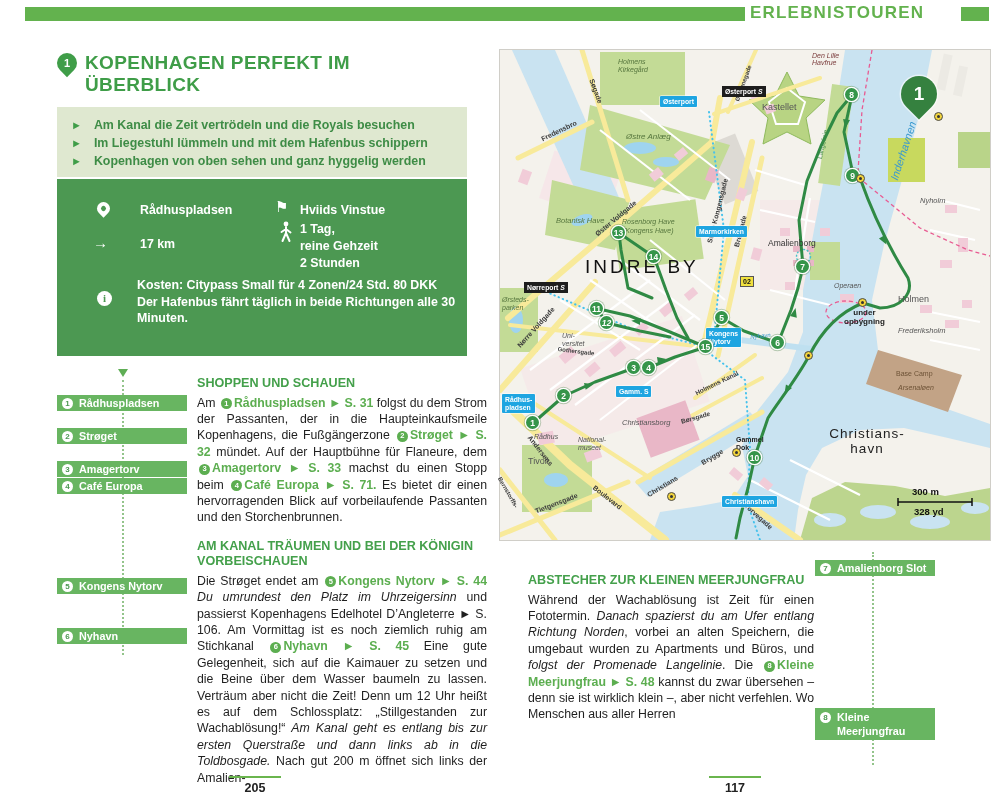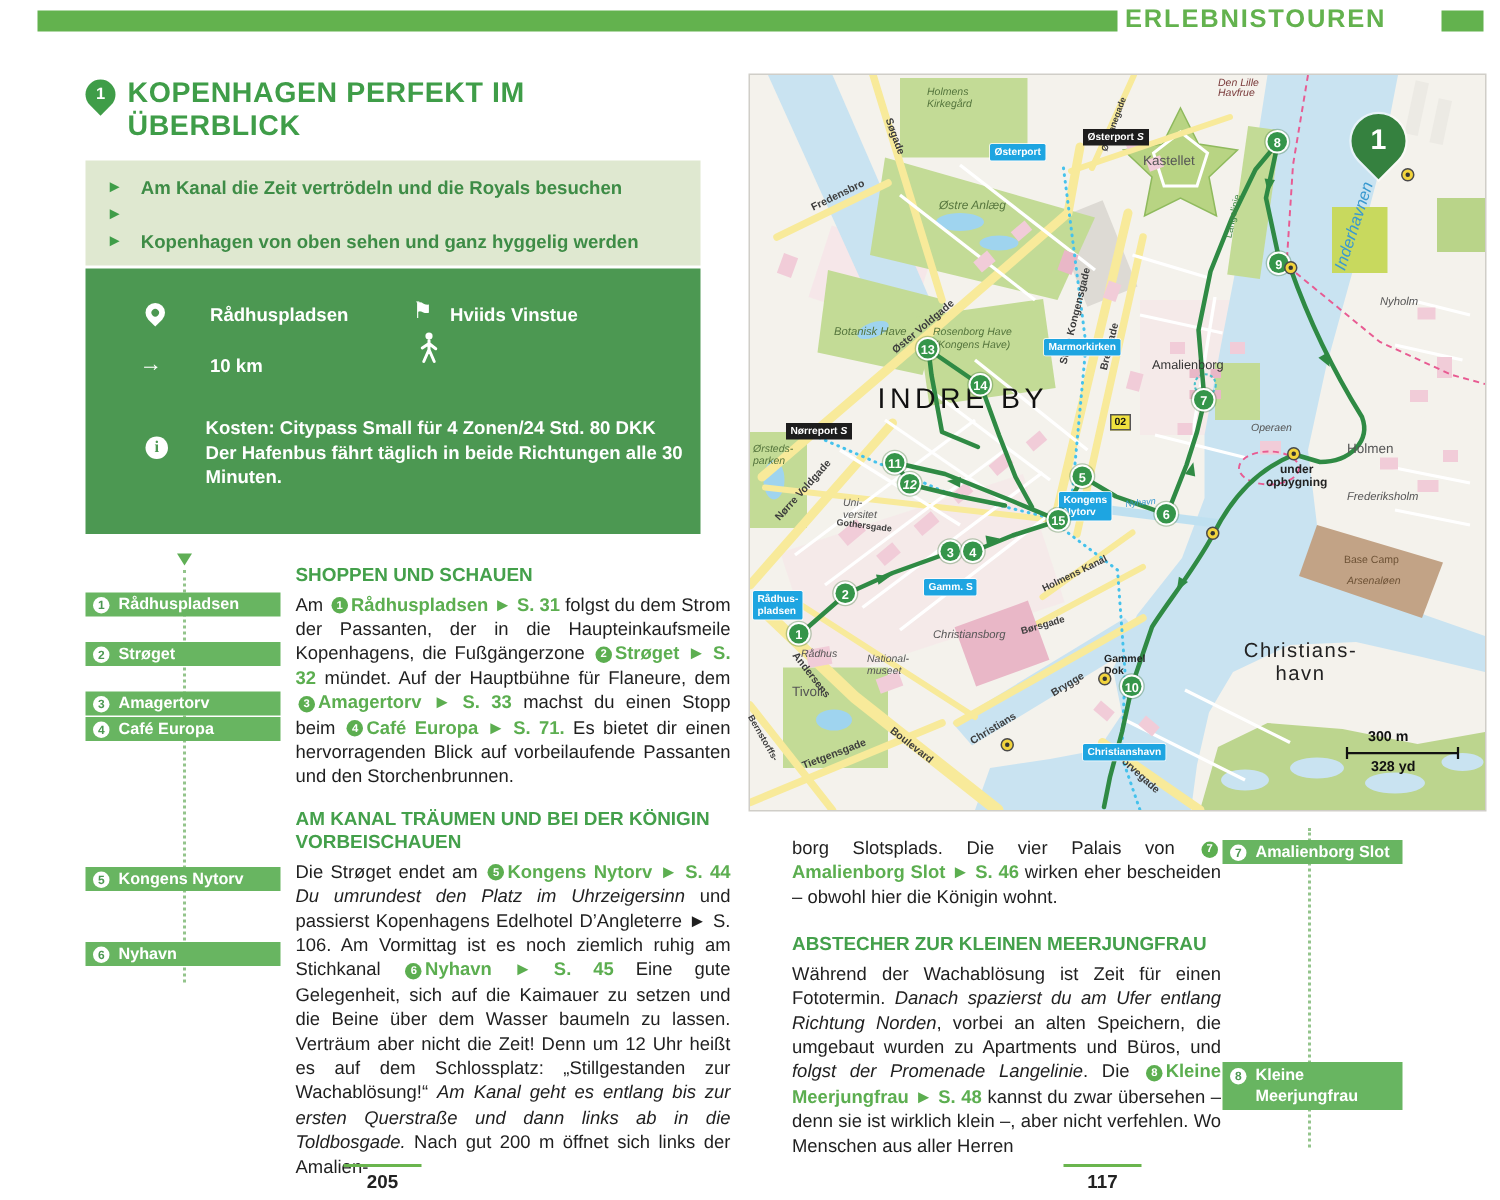--- a/index.html
+++ b/index.html
@@ -99,42 +99,46 @@
   <h1 style="width:310px;">KOPENHAGEN PERFEKT IM ÜBERBLICK</h1>
 </div>
 
 <div class="abs hl-box">
   <div class="hl-row">
     <span class="hl-arrow">►</span>
     <span class="hl-text">Am Kanal die Zeit vertrödeln und die Royals besuchen</span>
   </div>
   <div class="hl-row">
     <span class="hl-arrow">►</span>
+    <span class="hl-text">Im Liegestuhl lümmeln und mit dem Hafenbus schippern</span>
   </div>
   <div class="hl-row">
     <span class="hl-arrow">►</span>
     <span class="hl-text">Kopenhagen von oben sehen und ganz hyggelig werden</span>
   </div>
 </div>
 
 <div class="abs info-box">
   <div class="abs wpin" style="left:40px;top:23px;">
       <span></span>
     </div>
   <div class="abs ib-label" style="left:83px;top:24px;">Rådhuspladsen</div>
   <div class="abs ib-flag" style="left:218px;top:19px;">⚑</div>
   <div class="abs ib-label" style="left:243px;top:24px;">Hviids Vinstue</div>
   <div class="abs ib-arrow" style="left:36px;top:55px;">→</div>
-  <div class="abs ib-label" style="left:83px;top:58px;">10 km</div>
+  <div class="abs ib-label" style="left:83px;top:58px;">17 km</div>
   <div class="abs" style="left:222px;top:42px;">
     <svg width="14" height="22" viewBox="0 0 14 22">
         <circle cx="7" cy="3" r="2.4" fill="#fff"></circle>
         <path d="M7 6 L7 12 M7 8 L2.5 11 M7 8 L11.5 11.5 M7 12 L3.5 20 M7 12 L10.5 20" stroke="#fff" stroke-width="2" fill="none" stroke-linecap="round"></path>
       </svg>
   </div>
+  <div class="abs ib-label pre" style="left:243px;top:42px;line-height:17px;">1 Tag,
+reine Gehzeit
+2 Stunden</div>
   <div class="abs ib-info" style="left:40px;top:112px;">i</div>
   <div class="abs ib-label pre" style="left:80px;top:98px;width:322px;line-height:16.5px;">Kosten: Citypass Small für 4 Zonen/24 Std. 80 DKK
 Der Hafenbus fährt täglich in beide Richtungen alle 30 Minuten.</div>
 </div>
 
 <div class="abs down-arrow" style="left:118px;top:369px;"></div>
 <div class="abs dotline" style="left:122px;top:380px;height:275px;"></div>
 <div class="abs mlabel" style="left:57px;top:395px;width:130px;">
   <span class="nc">1</span>
   <span>Rådhuspladsen</span>
@@ -440,21 +444,20 @@
 
   <div class="bigpin">
       <span>1</span>
     </div>
 
   <div class="scale-txt" style="left:412px;top:436px;">300 m</div>
   <div class="scale-txt" style="left:414px;top:456px;">328 yd</div>
 </div>
 
 <div class="abs col" style="left:528px;top:557px;width:286px;">
-  <p><span>borg Slotsplads. Die vier Palais von </span><span class="nb">7</span><span class="g">Amalienborg Slot</span><span class="g"> ► S. 46</span><span> wirken eher bescheiden – obwohl hier die Königin wohnt.</span></p>
   <h2 class="h2b" style="margin-top:16px;">ABSTECHER ZUR KLEINEN MEERJUNGFRAU</h2>
   <p><span>Während der Wachablösung ist Zeit für einen Fototermin. </span><span class="it">Danach spazierst du am Ufer entlang Richtung Norden</span><span>, vorbei an alten Speichern, die umgebaut wurden zu Apartments und Büros, und </span><span class="it">folgst der Promenade Langelinie</span><span>. Die </span><span class="nb">8</span><span class="g">Kleine Meerjungfrau</span><span class="g"> ► S. 48</span><span> kannst du zwar übersehen – denn sie ist wirklich klein –, aber nicht verfehlen. Wo Menschen aus aller Herren</span></p>
 </div>
 
 <div class="abs dotline" style="left:872px;top:552px;height:213px;"></div>
 <div class="abs mlabel" style="left:815px;top:560px;width:120px;">
   <span class="nc">7</span>
   <span>Amalienborg Slot</span>
 </div>
 <div class="abs mlabel mlabel-tall" style="left:815px;top:708px;width:120px;">

